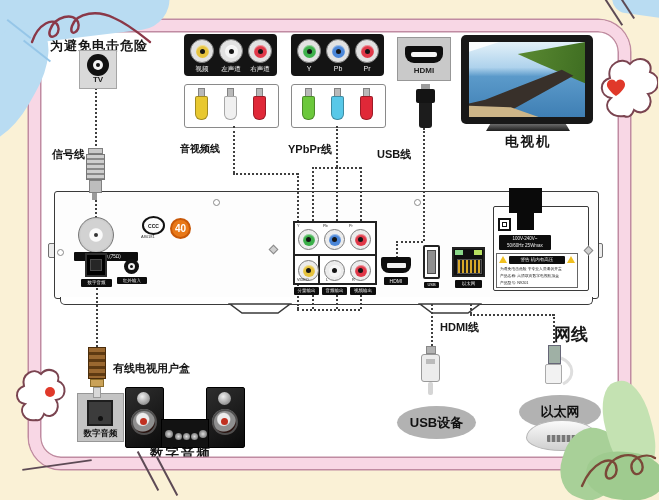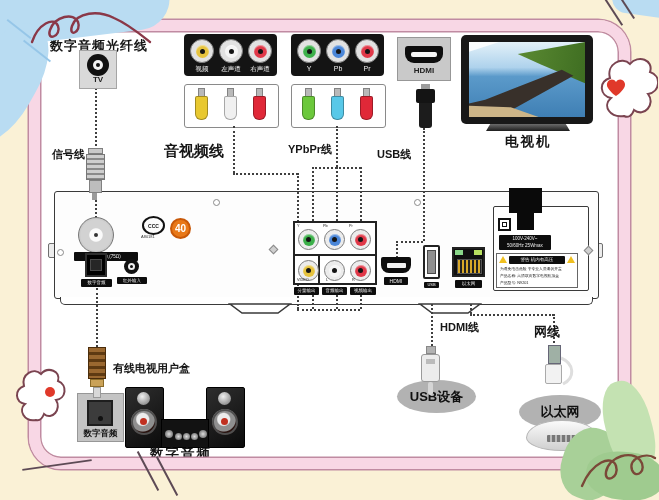--- a/index.html
+++ b/index.html
@@ -38,21 +38,21 @@
   .hatch{height:0;border-top:2px solid #5d4a55;z-index:8}
   .tri{width:0;height:0;border-left:4px solid transparent;border-right:4px solid transparent;border-bottom:7px solid #f0c020;z-index:5}
   svg{display:block}
 </style>
 </head>
 <body>
 
 <div class="a inner-white"></div>
 <div class="a frame"></div>
 
-<div class="a t" style="left:50px;top:37px;font-size:13px;letter-spacing:1px;z-index:4">数字音频光纤线</div>
+<div class="a t" style="left:50px;top:37px;font-size:13px;letter-spacing:1px;z-index:4">为避免电击危险</div>
 <div class="a" style="left:79px;top:50px;width:36px;height:37px;background:#d9d9d9;border:1px solid #a5a5a5;z-index:4;display:flex;flex-direction:column;align-items:center;justify-content:center">
   <div style="width:22px;height:22px;border-radius:50%;background:#111;display:flex;align-items:center;justify-content:center">
     <div style="width:10px;height:10px;border-radius:50%;background:#f2f2f2;display:flex;align-items:center;justify-content:center">
         <div style="width:4px;height:4px;border-radius:50%;background:#111"></div>
       </div>
   </div>
   <div style="font-size:8px;font-weight:bold;color:#222;line-height:1.1">TV</div>
 </div>
 <div class="a dv" style="left:95px;top:88px;height:130px"></div>
 <div class="a t" style="left:52px;top:147px;font-size:11px;z-index:4">信号线</div>
@@ -90,21 +90,21 @@
     </div>
   <div class="plug a" style="left:39px;top:3px">
       <div class="ptip"></div>
       <div class="pbody" style="background:#f0f0f0"></div>
     </div>
   <div class="plug a" style="left:68px;top:3px">
       <div class="ptip"></div>
       <div class="pbody" style="background:#e02838"></div>
     </div>
 </div>
-<div class="a t" style="left:164px;top:142px;font-size:15px;z-index:4">音视频线</div>
+<div class="a t" style="left:180px;top:142px;font-size:10px;z-index:4">音视频线</div>
 
 <div class="a blackpanel" style="left:291px;top:34px;width:93px;height:42px">
   <div class="jack a" style="left:6px;top:5px;width:24px;height:24px">
       <div class="c1" style="width:13px;height:13px;background:#3cb04a">
         <div class="c2" style="width:5px;height:5px"></div>
       </div>
     </div>
   <div class="jack a" style="left:35px;top:5px;width:24px;height:24px">
       <div class="c1" style="width:13px;height:13px;background:#4a86d8">
         <div class="c2" style="width:5px;height:5px"></div>
@@ -329,23 +329,23 @@
 <div class="a t" style="left:150px;top:445px;font-size:13.5px;letter-spacing:2px;z-index:4">数字音频</div>
 
 <div class="a t" style="left:440px;top:320px;font-size:11px;z-index:4">HDMI线</div>
 <div class="a" style="left:421px;top:346px;z-index:4">
   <div style="width:8px;height:6px;background:#b2b2b2;border:1px solid #888;margin-left:5px"></div>
   <div style="width:19px;height:28px;background:#ececec;border:1px solid #9a9a9a;border-radius:3px;box-sizing:border-box;display:flex;justify-content:center;padding-top:4px">
       <div style="width:9px;height:5px;background:#bbb"></div>
     </div>
   <div style="width:5px;height:13px;background:#d5d5d5;border-radius:2px;margin-left:7px"></div>
 </div>
-<div class="a gell" style="left:397px;top:380px;width:79px;height:33px">USB设备</div>
-
-<div class="a t" style="left:534px;top:323px;font-size:13px;z-index:4">网线</div>
+<div class="a gell" style="left:397px;top:406px;width:79px;height:33px">USB设备</div>
+
+<div class="a t" style="left:554px;top:323px;font-size:17px;z-index:4">网线</div>
 <div class="a" style="left:545px;top:345px;z-index:4">
   <div style="width:11px;height:17px;background:#9fb0a5;border:1px solid #667;margin-left:3px"></div>
   <div style="width:17px;height:20px;background:#f2f2f2;border:1px solid #aaa;border-radius:2px;box-sizing:border-box"></div>
 </div>
 <div class="a" style="left:559px;top:356px;z-index:3">
   <svg width="20" height="30">
       <path d="M2,2 C16,8 16,22 4,28" stroke="#dedede" stroke-width="3" fill="none"></path>
     </svg>
 </div>
 <div class="a gell" style="left:519px;top:395px;width:82px;height:34px">以太网</div>

